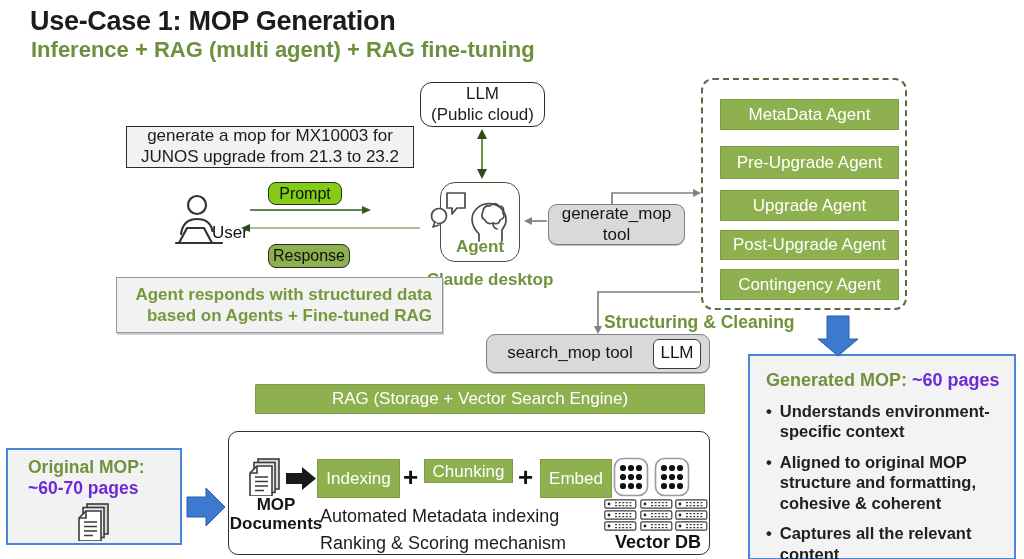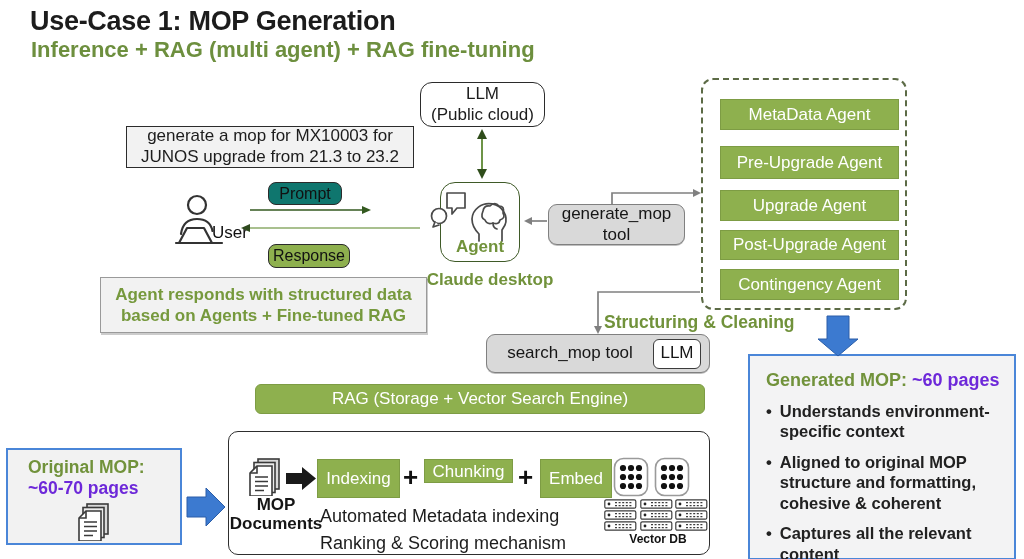--- a/index.html
+++ b/index.html
@@ -4,28 +4,28 @@
 <style>
   html,body{margin:0;padding:0;}
   body{font-family:"Liberation Sans",sans-serif;}
   #canvas{position:relative;width:1024px;height:559px;background:#ffffff;overflow:hidden;}
   .abs{position:absolute;box-sizing:border-box;}
   .ctr{display:flex;align-items:center;justify-content:center;text-align:center;}
   .title{font-size:27px;font-weight:800;color:#1c1c1c;letter-spacing:-.3px;}
   .subtitle{font-size:22px;font-weight:700;color:#6d8f3e;}
   .outline-box{background:#f2f2f2;border:1.4px solid #2b2b2b;font-size:17px;color:#1c1c1c;line-height:1.22;}
   .round-box{background:#ffffff;border:1.6px solid #2b2b2b;border-radius:10px;font-size:17px;color:#1c1c1c;line-height:1.2;}
-  .pill{border:1.4px solid #2b2b2b;border-radius:8px;font-size:16px;color:#111;background:#0f766e;}
+  .pill{border:1.4px solid #2b2b2b;border-radius:8px;font-size:16px;color:#111;background:#84cc16;}
   .pill.green{background:#8eb04e;}
   .gray-tool{background:#d9d9d9;border:1.4px solid #808080;border-radius:9px;font-size:17px;color:#161616;line-height:1.2;box-shadow:0 1px 0 rgba(0,0,0,.25);}
   .green-btn{background:#8eb04e;border:1.2px solid #7d9c44;color:#ffffff;font-size:17px;font-weight:400;}
   .agents-panel{border:2px dashed #5c6b46;border-radius:12px;background:#ffffff;}
   .green-note{background:#f2f2f2;border:1.5px solid #9a9a9a;box-shadow:1px 2px 0 rgba(0,0,0,.2);color:#76993d;font-weight:700;font-size:17px;line-height:1.25;}
   .green-label{color:#71923b;font-weight:700;font-size:17px;}
-  .rag-bar{background:#8eb04e;border:1.2px solid #7d9c44;border-radius:6px;color:#fff;font-size:17px;}
+  .rag-bar{background:#8eb04e;border:1.2px solid #7d9c44;border-radius:1px;color:#fff;font-size:17px;}
   .pipeline{background:#fff;border:1.8px solid #2e2e2e;border-radius:10px;}
   .blue-box{background:#f3f3f4;border:2.2px solid #4a86d8;}
   .bold{font-weight:700;}
   .blk{color:#6d28d9;}
   .plus{font-size:26px;font-weight:700;color:#111;}
   .bullets{margin:0;padding:0;list-style:none;}
   .bullets li{display:flex;gap:8px;font-size:16.5px;font-weight:700;color:#212121;line-height:1.24;margin-bottom:10px;}
   svg.icon{display:block;}
   #wires{position:absolute;left:0;top:0;pointer-events:none;}
 </style>
@@ -129,21 +129,21 @@
         <span>Upgrade Agent</span>
       </div>
     <div class="abs green-btn ctr" style="left:17px;top:150px;width:179px;height:30px;">
         <span>Post-Upgrade Agent</span>
       </div>
     <div class="abs green-btn ctr" style="left:17px;top:189px;width:179px;height:31px;">
         <span>Contingency Agent</span>
       </div>
   </div>
 
-  <div class="abs green-note ctr" style="left:100px;top:277px;width:327px;height:56px;padding:4px 10px;">
+  <div class="abs green-note ctr" style="left:116px;top:277px;width:327px;height:56px;padding:4px 10px;text-align:right;">
     <span>Agent responds with structured data based on Agents + Fine-tuned RAG</span>
   </div>
 
   <div class="abs green-label" style="left:604px;top:312px;font-size:17.5px;white-space:nowrap;">Structuring &amp; Cleaning</div>
 
   <div class="abs gray-tool" style="left:486px;top:334px;width:224px;height:39px;display:flex;align-items:center;">
     <div class="ctr" style="flex:1;">search_mop tool</div>
     <div class="ctr" style="width:46px;height:28px;margin-right:8px;background:#fff;border:1.5px solid #3c3c3c;border-radius:6px;font-size:17px;">
       <span>LLM</span>
     </div>
@@ -181,21 +181,21 @@
       <use href="#server-unit" x="71" y="0"></use>
     <use href="#server-unit" x="0" y="11"></use>
       <use href="#server-unit" x="36" y="11"></use>
       <use href="#server-unit" x="71" y="11"></use>
     <use href="#server-unit" x="0" y="22"></use>
       <use href="#server-unit" x="36" y="22"></use>
       <use href="#server-unit" x="71" y="22"></use>
   </svg>
   <div class="abs" style="left:320px;top:506px;font-size:18px;color:#1c1c1c;">Automated Metadata indexing</div>
   <div class="abs" style="left:320px;top:533px;font-size:18px;color:#1c1c1c;">Ranking &amp; Scoring mechanism</div>
-  <div class="abs bold ctr" style="left:608px;top:532px;width:100px;font-size:12px;color:#121212;">Vector DB</div>
+  <div class="abs bold ctr" style="left:608px;top:532px;width:100px;font-size:18px;color:#121212;">Vector DB</div>
 
   <div class="abs blue-box" style="left:6px;top:448px;width:176px;height:97px;background:#f2f2f2;">
     <div style="text-align:left;margin-top:7px;font-size:17.5px;font-weight:700;line-height:1.2;padding:0 20px;">
       <span class="green-label" style="font-size:17.5px;">Original MOP:</span>
       <span class="blk">~60-70 pages</span>
     </div>
     <svg class="icon" style="margin:2px auto 0;" width="36" height="40" viewBox="0 0 36 40">
         <use href="#doc-stack"></use>
       </svg>
   </div>

